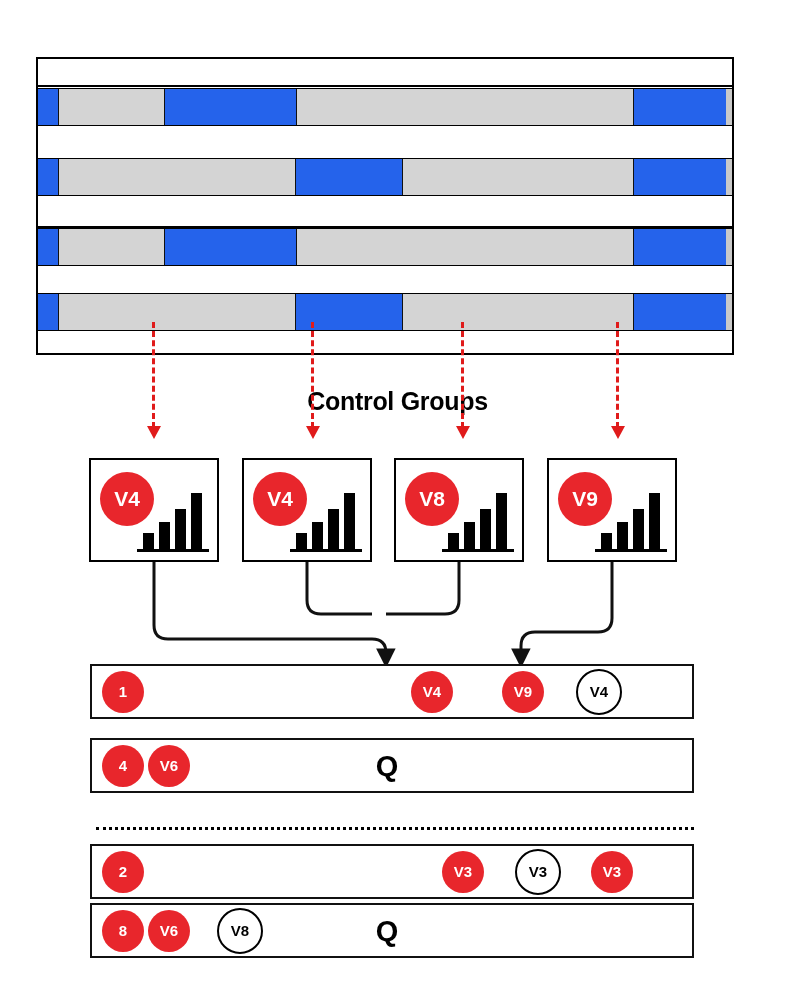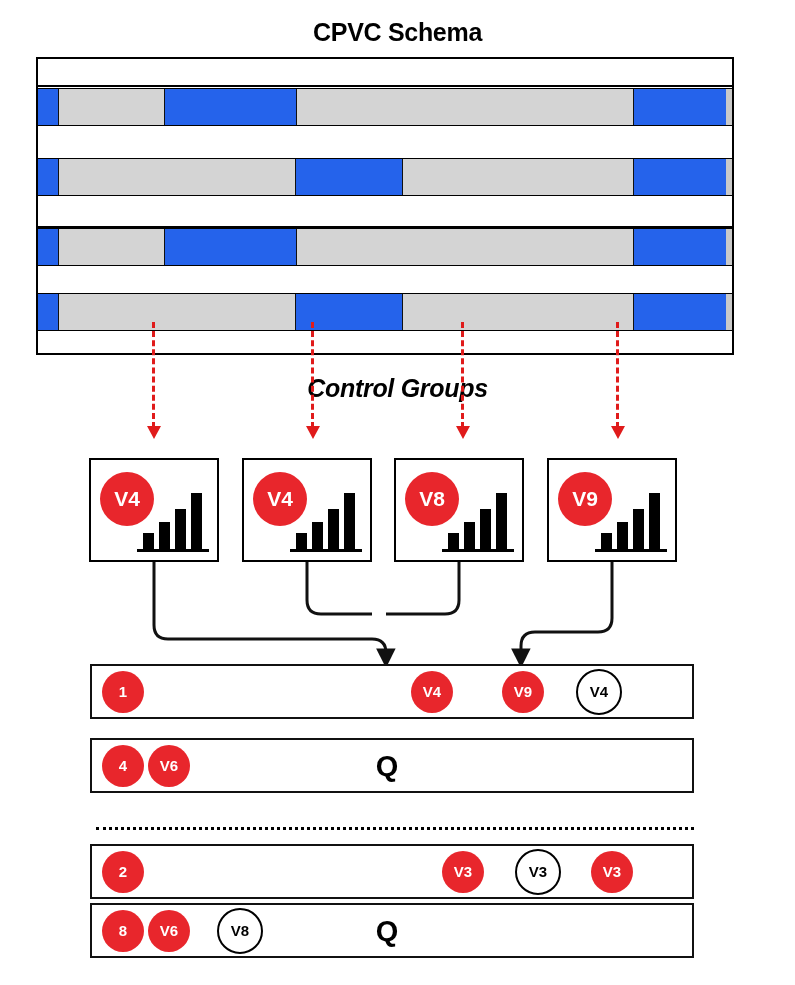--- a/index.html
+++ b/index.html
@@ -25,21 +25,21 @@
     position: absolute;
     width: 100%;
     left: 0;
     text-align: center;
     font-weight: bold;
     font-size: 25px;
     letter-spacing: -0.3px;
     color: #000;
   }
   #title-cpvc { top: 18px; }
-  #title-control-groups { top: 374px; font-style: italic; }
+  #title-control-groups { top: 387px; }
 
   
   #schema-box {
     position: absolute;
     left: 36px;
     top: 57px;
     width: 698px;
     height: 298px;
     border: 2px solid #000;
     box-sizing: border-box;
@@ -198,21 +198,20 @@
     width: 598px;
     height: 0;
     border-top: 3px dotted #000;
   }
 </style>
 </head>
 <body>
 
 <div id="canvas">
 
-  <div class="title" id="title-cpvc">CPVC Schema</div>
   <div class="title" id="title-control-groups">Control Groups</div>
 
   <div id="schema-box"></div>
   <div id="schema-divider"></div>
   <div id="schema-divider2"></div>
 
   <div id="schema-bars">
       <div class="schema-bar" style="top: 88px;">
         <div class="seg seg-blue" style="width: 20px;"></div>
         <div class="seg seg-gray" style="width: 107px;"></div>

